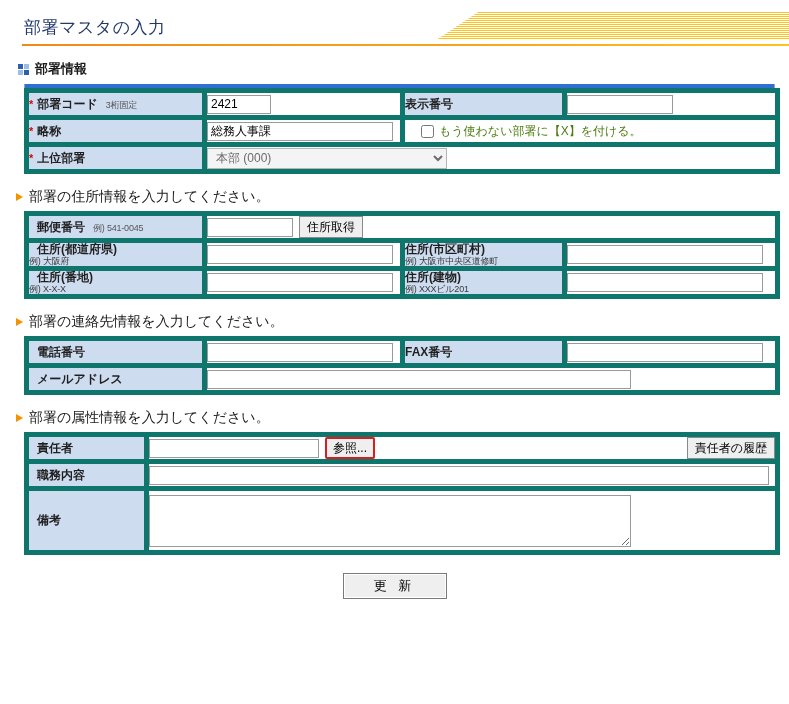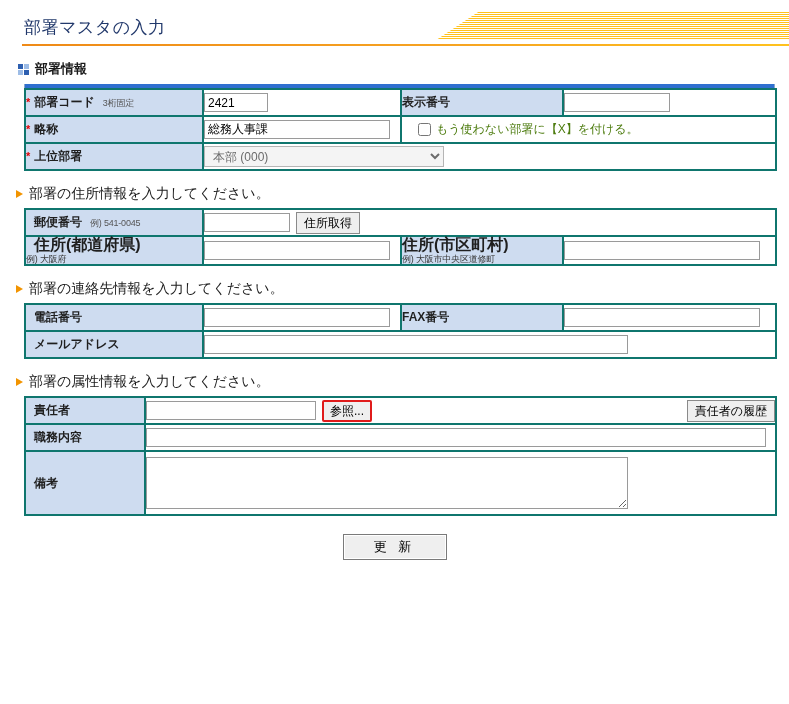--- a/index.html
+++ b/index.html
@@ -97,21 +97,21 @@
     border-left: 1px solid #8aa6cd;
     border-right: 1px solid #8aa6cd;
   }
   table.form {
     border-collapse: collapse;
     width: 751px;
     table-layout: fixed;
     background: #ffffff;
   }
   table.form td {
-    border: 2px solid #0f766e;
+    border: 5px solid #0f766e;
     padding: 0;
     height: 27px;
     vertical-align: middle;
   }
   td.lbl {
     background: #cedcf0;
     padding: 0 8px 0 14px;
     font-weight: bold;
     font-size: 12px;
     color: #1f1f1f;
@@ -123,21 +123,21 @@
   }
   .req { color: #e00000; font-weight: bold; margin-right: 4px; font-size: 11px; }
   .hint {
     font-weight: normal;
     font-size: 9px;
     color: #555;
     margin-left: 8px;
     letter-spacing: -0.2px;
   }
   .lbl-2 { line-height: 1.05; }
-  .lbl-2 .t1 { font-weight: bold; font-size: 16px; display: block; }
+  .lbl-2 .t1 { font-weight: bold; font-size: 12px; display: block; }
   .lbl-2 .t2 {
     display: block;
     font-weight: normal;
     font-size: 9px;
     color: #3a3a3a;
     margin-top: 1px;
     letter-spacing: -0.2px;
   }
 
   
@@ -325,20 +325,36 @@
           <input type="text" class="w-std" value="" style="">
         </td>
         <td class="lbl lbl-2">
           <span class="t1">住所(市区町村)</span>
           <span class="t2">例) 大阪市中央区道修町</span>
         </td>
         <td class="val">
           <input type="text" class="w-std" style="width: 196px;" value="">
         </td>
       </tr>
+      <tr>
+        <td class="lbl lbl-2">
+          <span class="t1" style="margin-left:8px">住所(番地)</span>
+          <span class="t2">例) X-X-X</span>
+        </td>
+        <td class="val">
+          <input type="text" class="w-std" value="" style="">
+        </td>
+        <td class="lbl lbl-2">
+          <span class="t1">住所(建物)</span>
+          <span class="t2">例) XXXビル201</span>
+        </td>
+        <td class="val">
+          <input type="text" class="w-std" style="width: 196px;" value="">
+        </td>
+      </tr>
     </tbody>
   </table>
 </div>
 
 <div class="sub-section">
   <span class="tri"></span>
   <span>部署の連絡先情報を入力してください。</span>
 </div>
 
 <div class="tbl-wrap">

